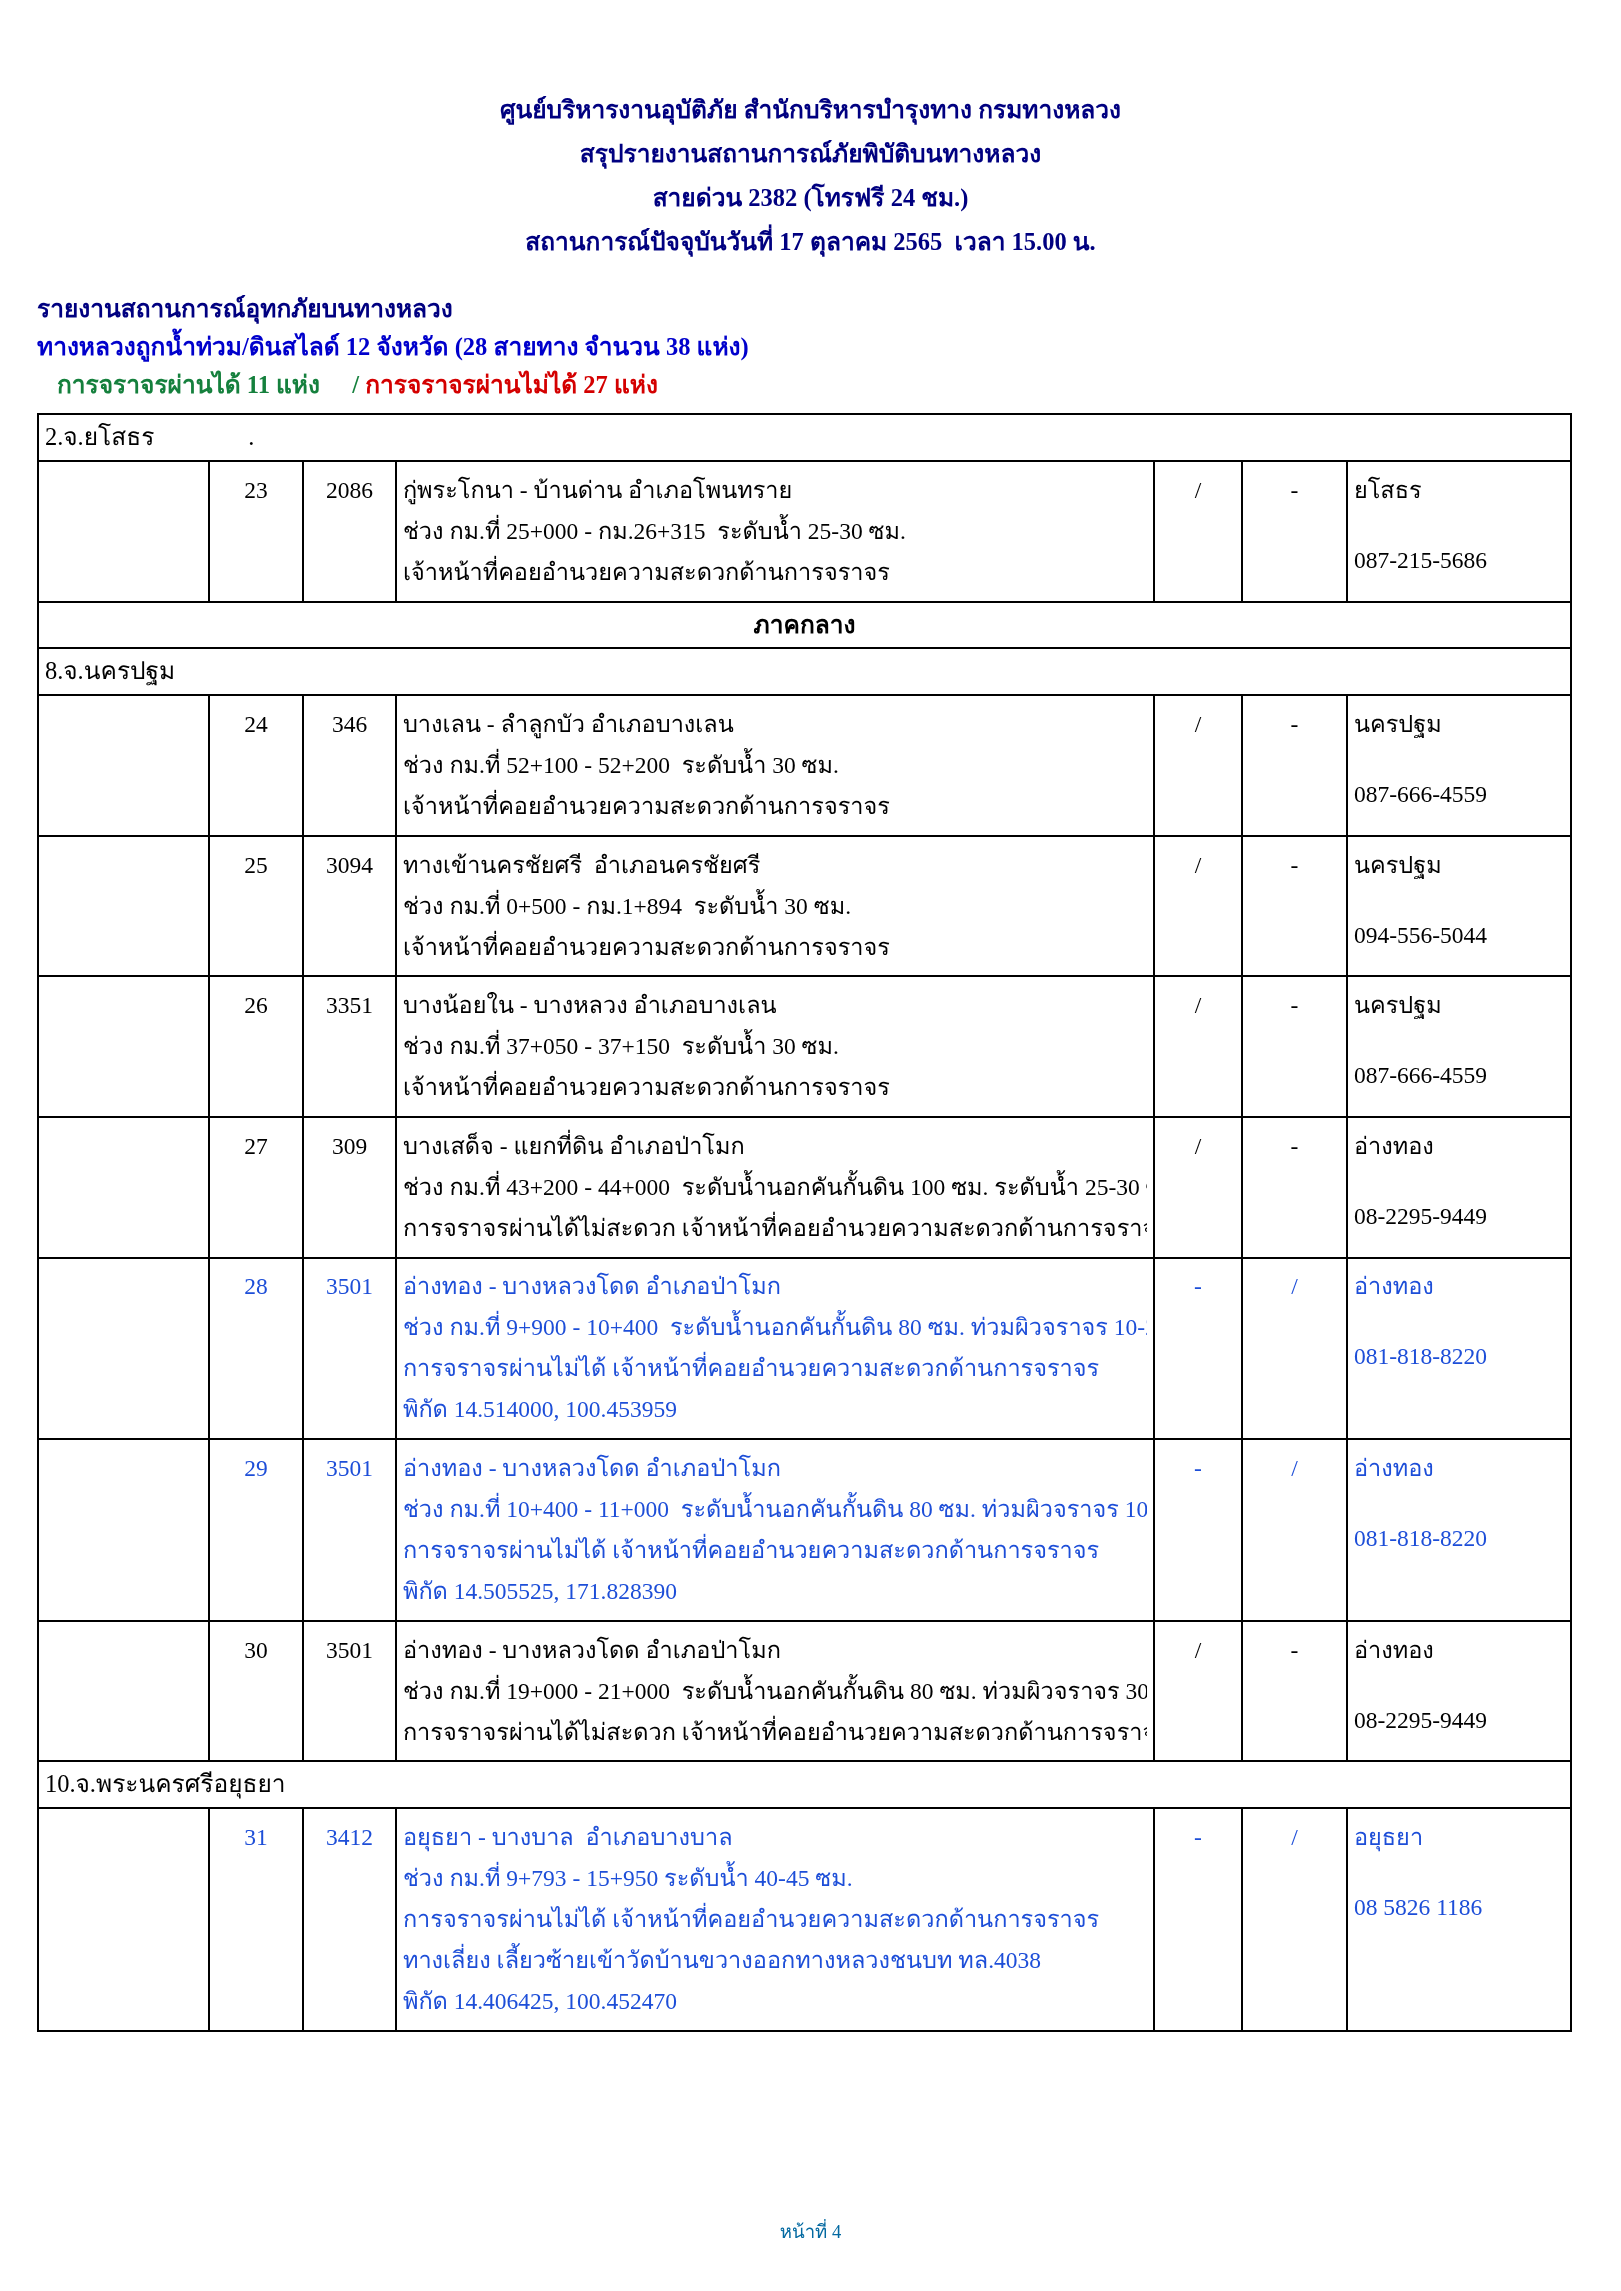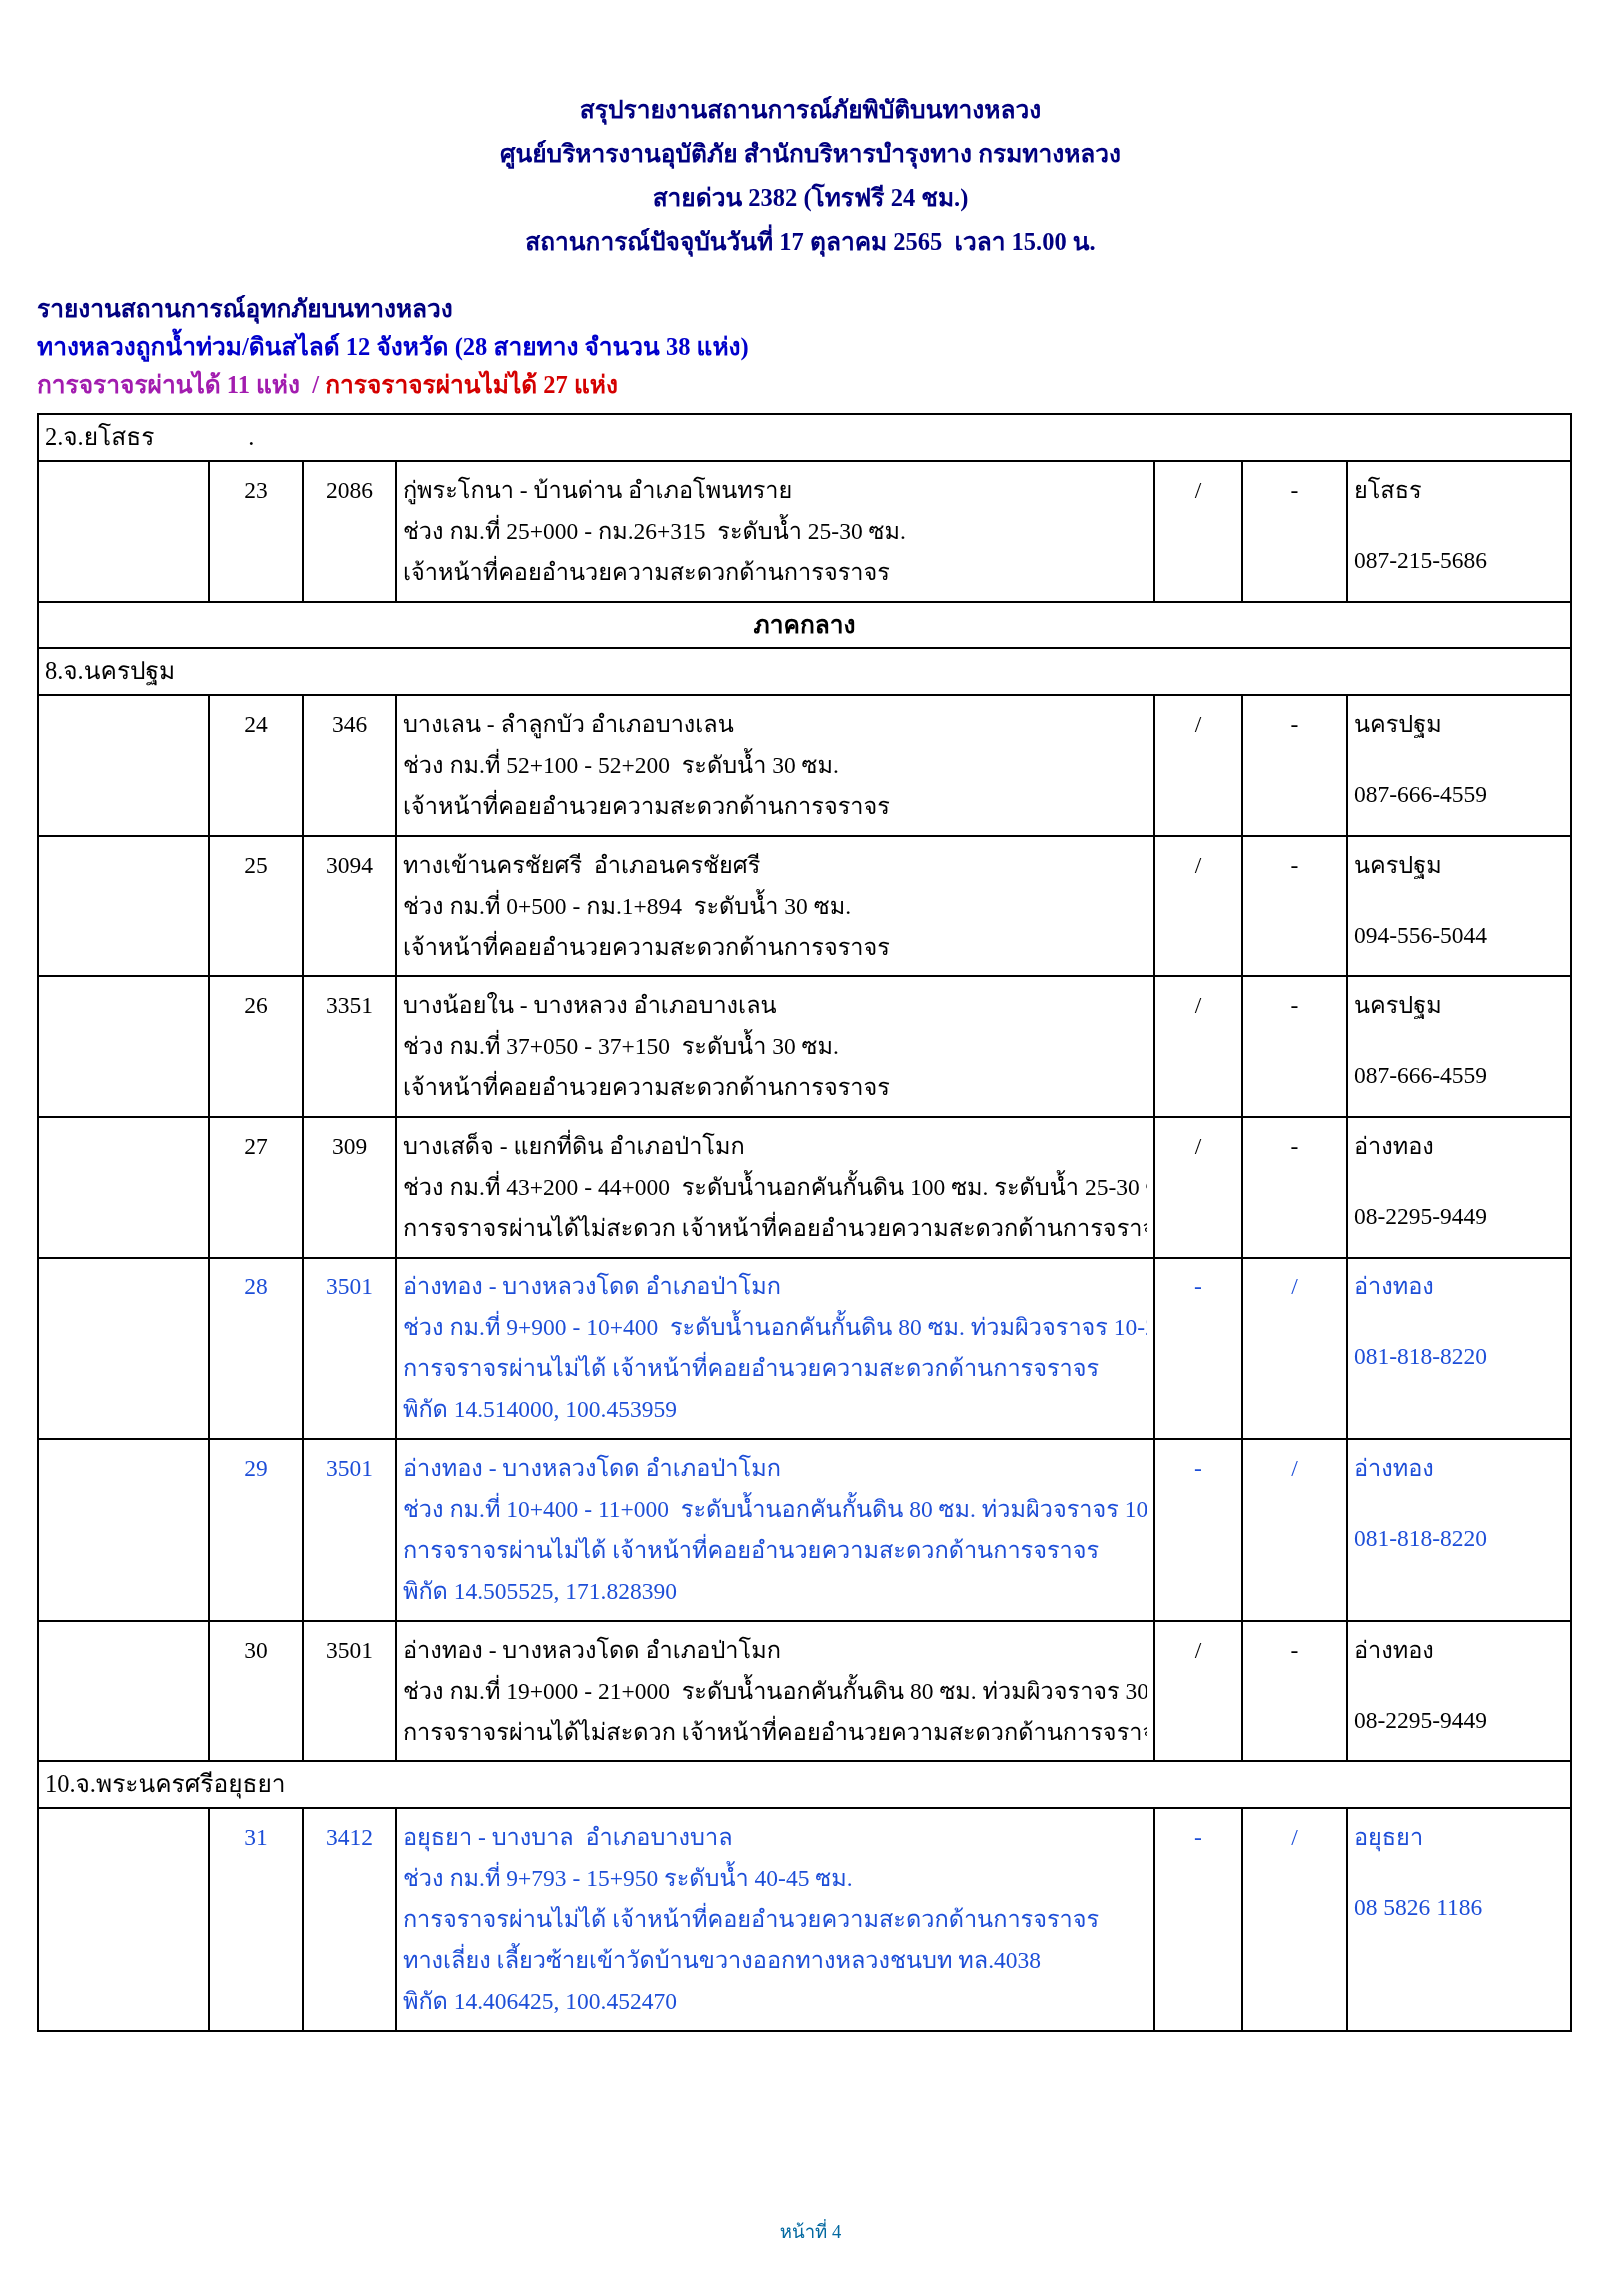--- a/index.html
+++ b/index.html
@@ -11,21 +11,21 @@
     overflow:hidden;
   }
   
   .header { padding-top:88px; text-align:center; font-weight:bold; font-size:24.5px; color:#000080; }
   .header .h-line { line-height:44px; white-space:pre; }
   
   .summary { margin:25.5px 0 0 37px; font-weight:bold; font-size:24.5px; }
   .summary div { line-height:38px; white-space:pre; }
   .summary .s1 { color:#000080; }
   .summary .s2 { color:#0000cc; }
-  .summary .s3 .pass, .summary .s3 .sep { color:#a21caf; }
+  .summary .s3 .pass, .summary .s3 .sep { color:#15803d;margin-left:20px; }
   .summary .s3 .nopass { color:#d40000; }
   
   table.report {
     margin:9.8px 0 0 37px;
     border-collapse:collapse;
     table-layout:fixed;
     width:1533px;
     font-size:23.5px;
     color:#000000;
   }
@@ -43,22 +43,22 @@
   tr.red { color:#1d4ed8; }
   
   .footer { position:absolute; top:2217px; left:0; width:100%; text-align:center; font-size:18.6px; color:#0369a1; }
 </style>
 </head>
 <body>
 
 <div class="page">
 
   <div class="header">
+    <div class="h-line">ศูนย์บริหารงานอุบัติภัย สำนักบริหารบำรุงทาง กรมทางหลวง</div>
     <div class="h-line">สรุปรายงานสถานการณ์ภัยพิบัติบนทางหลวง</div>
-    <div class="h-line">ศูนย์บริหารงานอุบัติภัย สำนักบริหารบำรุงทาง กรมทางหลวง</div>
     <div class="h-line">สายด่วน 2382 (โทรฟรี 24 ชม.)</div>
     <div class="h-line">สถานการณ์ปัจจุบันวันที่ 17 ตุลาคม 2565  เวลา 15.00 น.</div>
   </div>
 
   <div class="summary">
     <div class="s1">รายงานสถานการณ์อุทกภัยบนทางหลวง</div>
     <div class="s2">ทางหลวงถูกน้ำท่วม/ดินสไลด์ 12 จังหวัด (28 สายทาง จำนวน 38 แห่ง)</div>
     <div class="s3"><span class="pass">การจราจรผ่านได้ 11 แห่ง </span><span class="sep"> / </span><span class="nopass">การจราจรผ่านไม่ได้ 27 แห่ง</span></div>
   </div>
 

